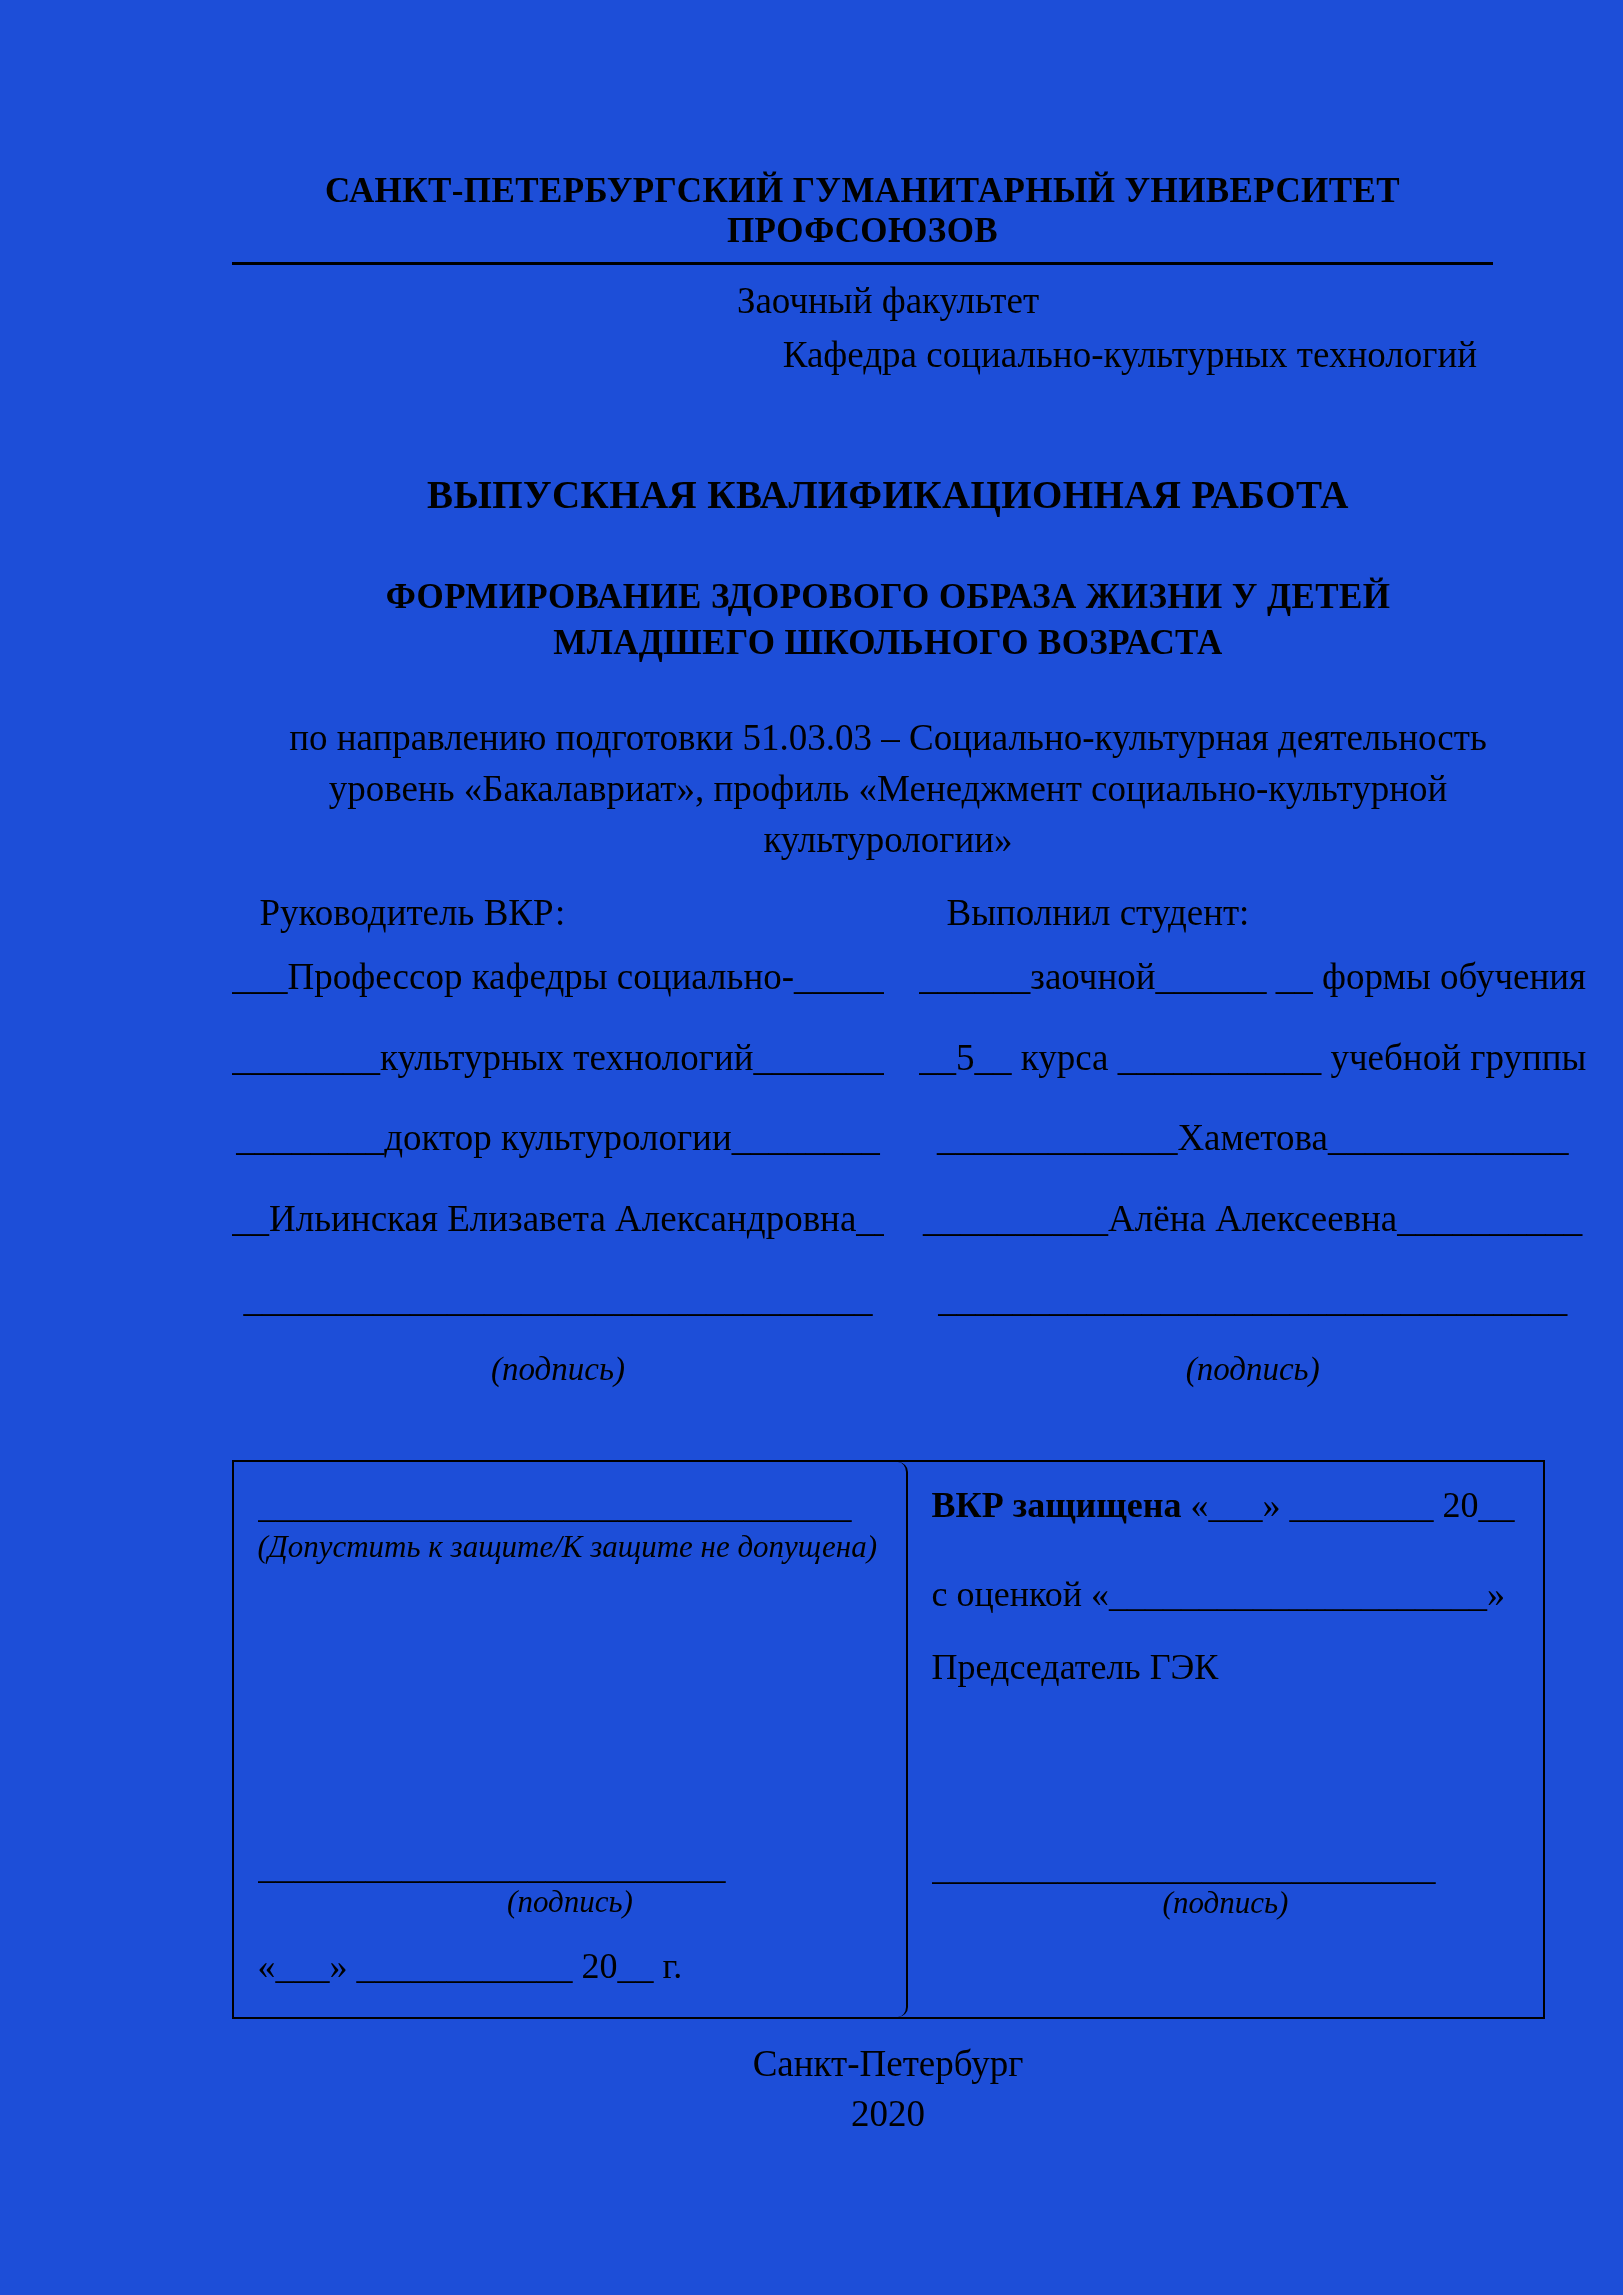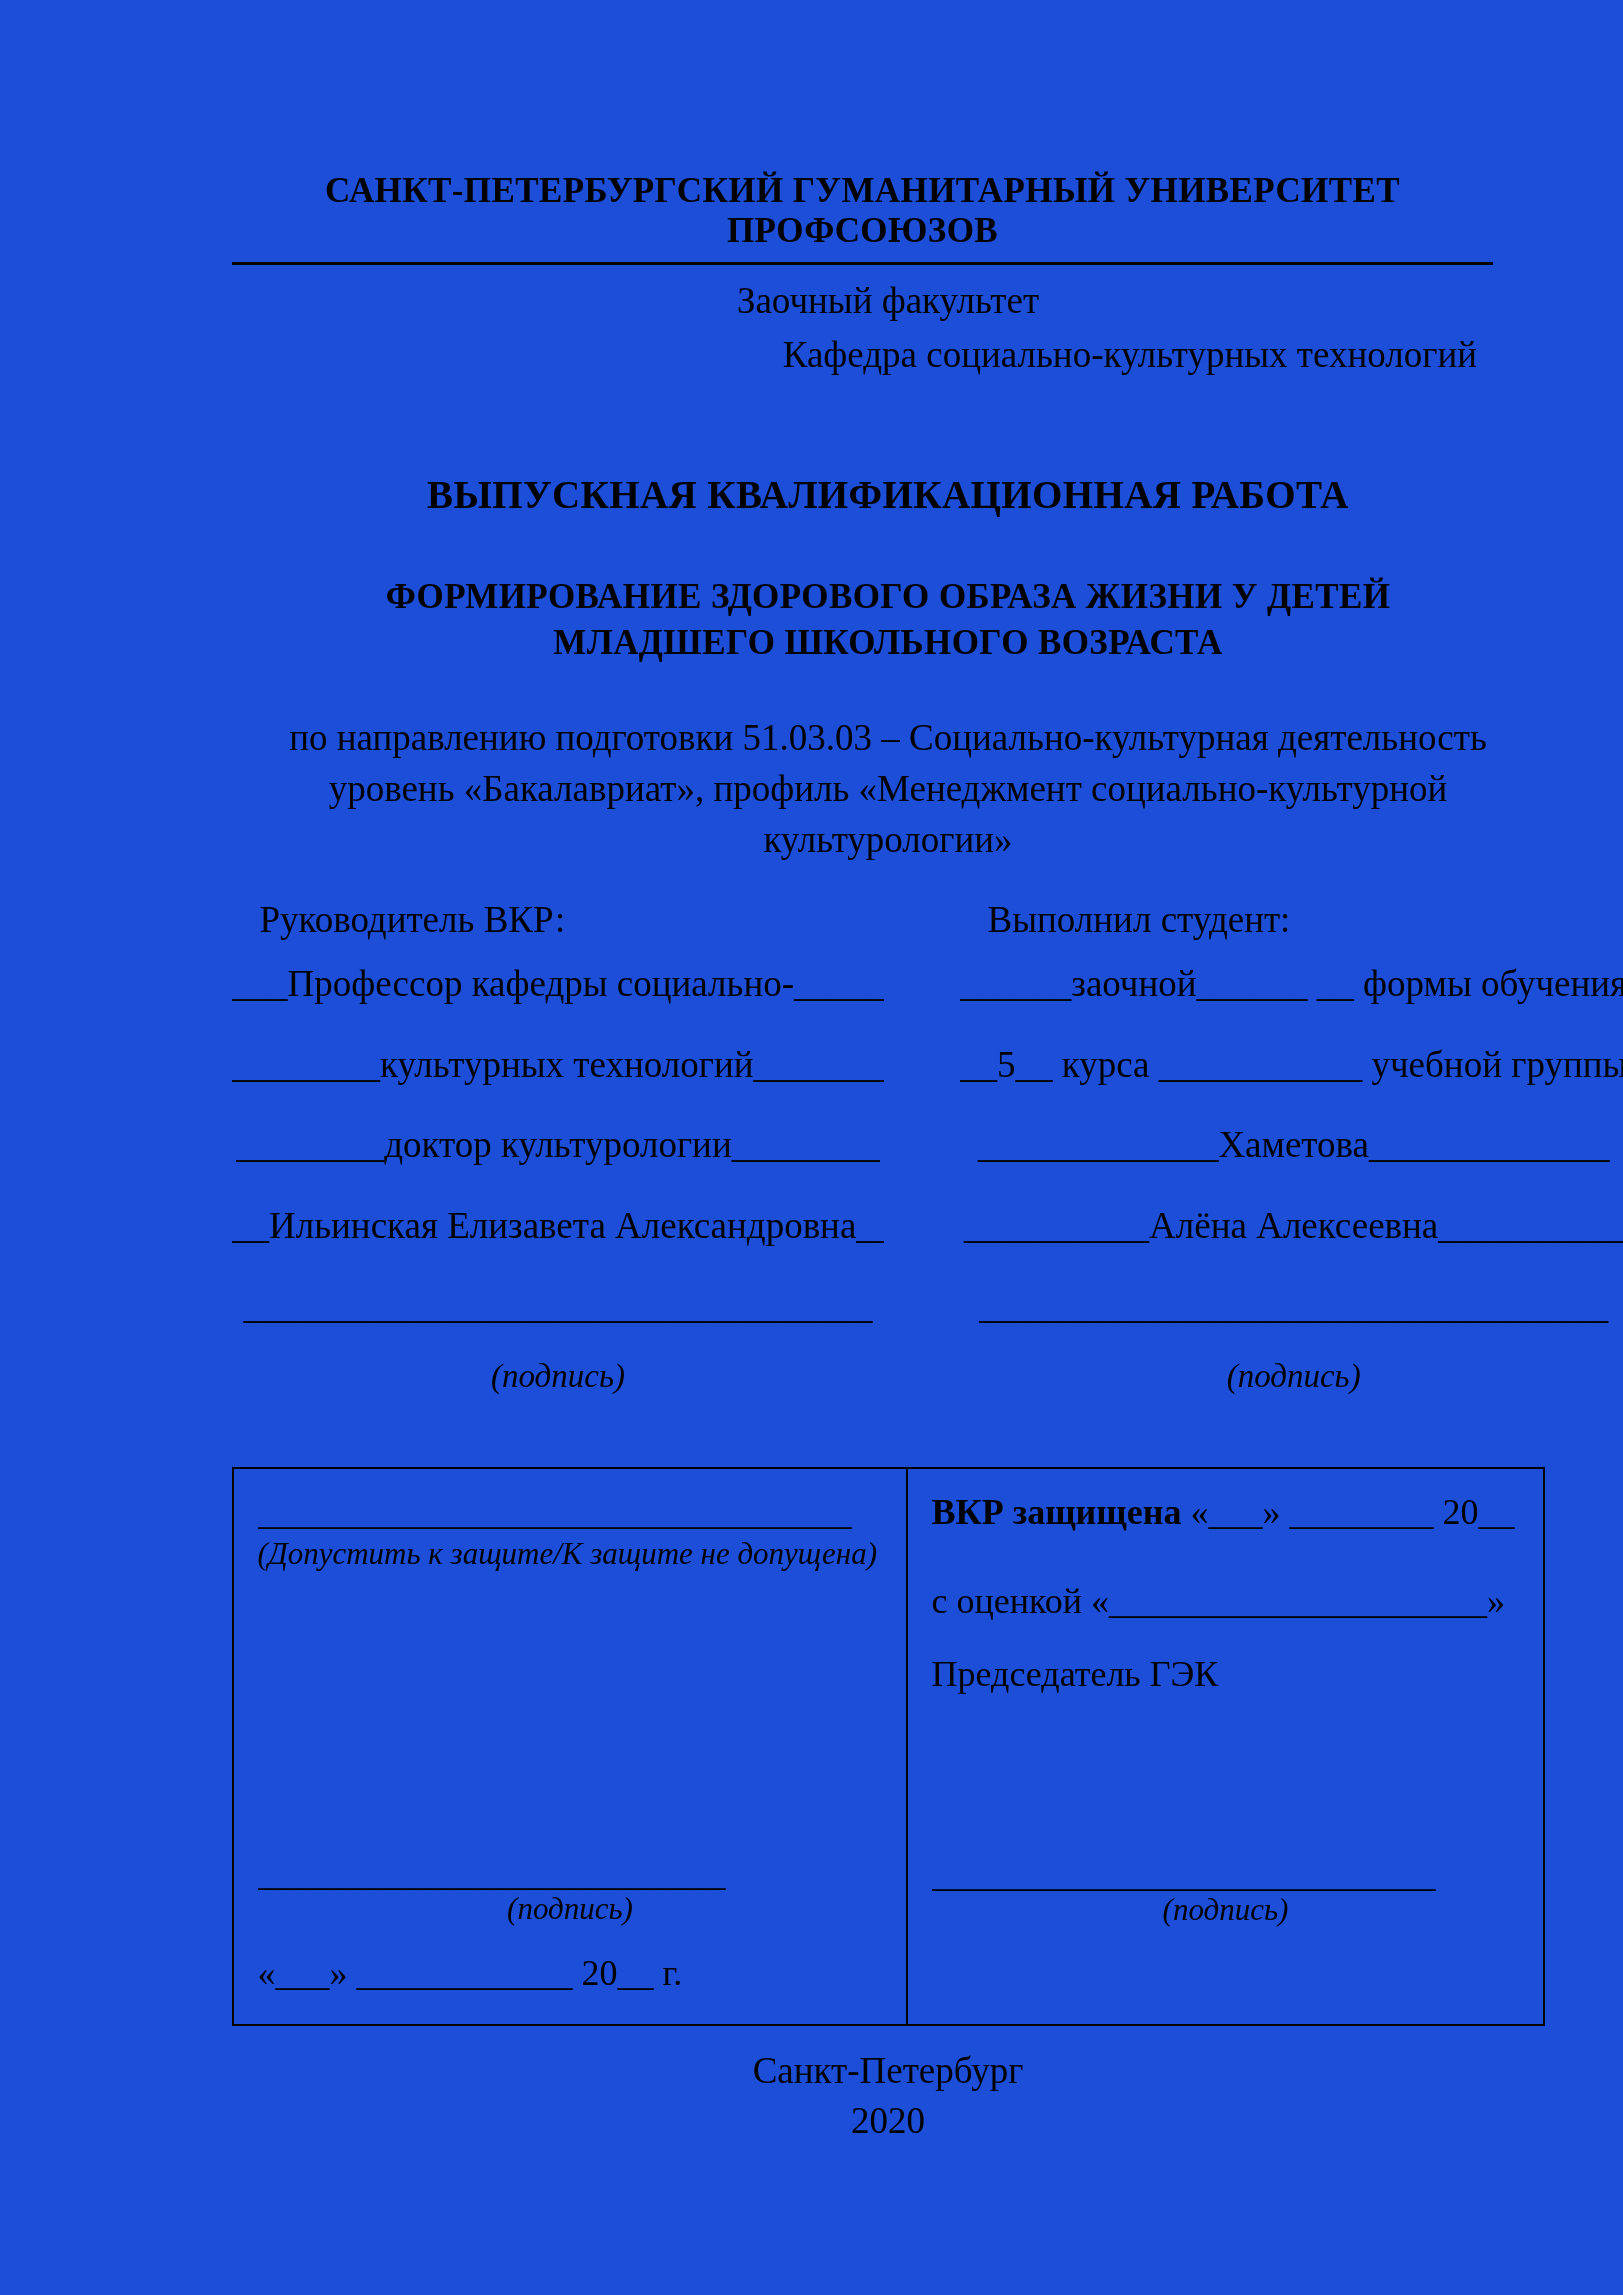--- a/index.html
+++ b/index.html
@@ -47,21 +47,21 @@
     margin-top: 57px;
     letter-spacing: 0.4px;
   }
   .program {
     text-align: center;
     margin-top: 47px;
     line-height: 1.38;
   }
 
   
-  .columns { display: flex; margin-top: 33px; gap: 41px; }
+  .columns { display: flex; margin-top: 26px; }
   .col-left  { width: 652px; }
   .col-right { flex: 1; margin-left: 35px; }
   .col-label { margin-bottom: 22px; padding-left: 27.5px; }
   .fill-line {
     text-align: center;
     white-space: nowrap;
     overflow: hidden;
     line-height: 1.15;
     margin-bottom: 38px;
   }
@@ -80,21 +80,21 @@
     height: 559px;
     width: 1313px;
   }
   .box-cell {
     display: flex;
     flex-direction: column;
     overflow: hidden;
     padding: 22px 23.6px 30px 23.6px;
     font-size: 36px;
   }
-  .box-left  { width: 674px; border-right: 2.4px solid #000; }
+  .box-left  { width: 674px; border-right: 2.4px solid #000; border-radius: 10px; }
   .box-right { flex: 1; }
   .box-line  { white-space: nowrap; overflow: hidden; line-height: 1.2; }
   .box-caption { font-style: italic; font-size: 31px; margin-top: 1.6px; }
   .head-block { margin-top: 22px; line-height: 1.28; }
   .sig-block  { margin-top: auto; }
   .sig-line   { white-space: nowrap; overflow: hidden; }
   .sig-block .sig-caption { font-size: 31px; margin-top: -3.1px; }
   .date-line  { margin-top: 25px; white-space: nowrap; }
   .box-right .grade-line { margin-top: 46px; }
   .box-right .chair-line { margin-top: 30px; }

